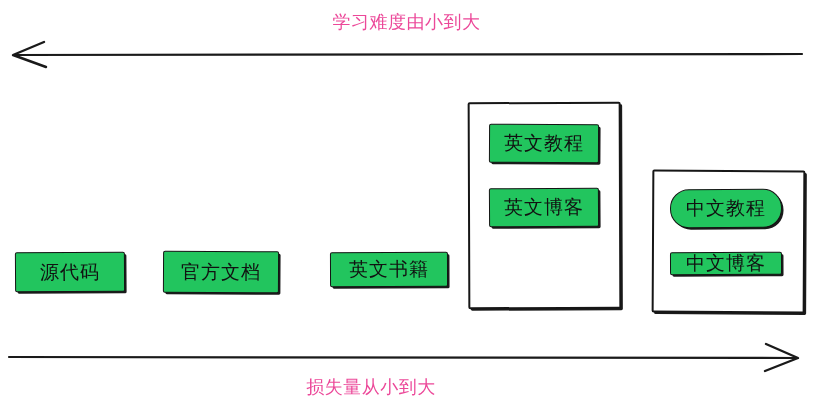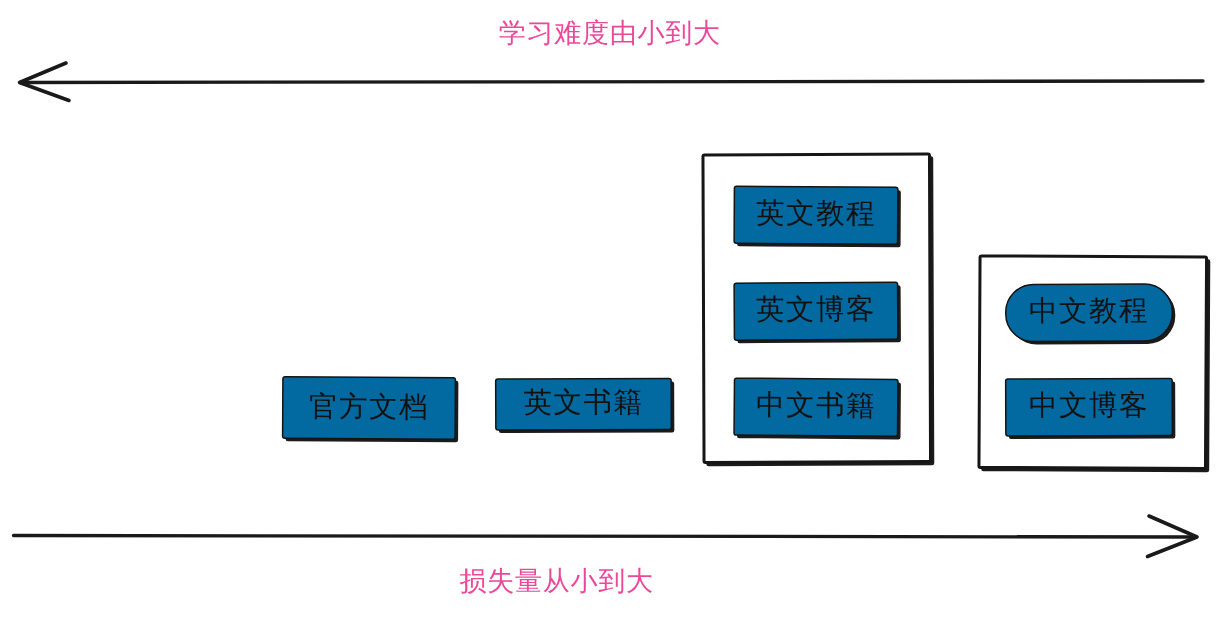--- a/index.html
+++ b/index.html
@@ -41,21 +41,21 @@
     position: absolute;
     left: 0;
     pointer-events: none;
   }
   #axis-top-svg { top: 36px; }
   #axis-bottom-svg { top: 338px; }
 
   .node-box {
     position: absolute;
     box-sizing: border-box;
-    background: #0369a1;
+    background: #22c55e;
     border: 1.6px solid #141414;
     border-radius: 2px;
     display: flex;
     align-items: center;
     justify-content: center;
     box-shadow: 2px 2px 0 -0.5px #1b1b1b;
   }
   .node-box .node-text {
     font-size: 19px;
     color: #111111;
@@ -83,47 +83,47 @@
 
 <div id="canvas">
 
   <div class="axis-label" id="label-top">学习难度由小到大</div>
 
   <svg class="axis-svg" id="axis-top-svg" width="813" height="40">
     <line x1="14" y1="19" x2="802" y2="18" stroke="#1a1a1a" stroke-width="2.2" stroke-linecap="round"></line>
     <path d="M44 6 L13 19 L46 31" fill="none" stroke="#1a1a1a" stroke-width="2.4" stroke-linecap="round" stroke-linejoin="round"></path>
   </svg>
 
+  <div class="node-box tilt-a" style="left:15px; top:252px; width:110px; height:40px;">
+    <span class="node-text">源代码</span>
+  </div>
 
-  <div class="node-box tilt-b" style="left:188px; top:251px; width:116px; height:42px;">
+  <div class="node-box tilt-b" style="left:163px; top:251px; width:116px; height:42px;">
     <span class="node-text">官方文档</span>
   </div>
 
   <div class="node-box tilt-c" style="left:330px; top:252px; width:118px; height:35px;">
     <span class="node-text">英文书籍</span>
   </div>
 
   <div class="group-box tilt-c" style="left:468px; top:102px; width:153px; height:207px;">
   </div>
   <div class="node-box tilt-b" style="left:489px; top:124px; width:110px; height:39px;">
     <span class="node-text">英文教程</span>
   </div>
   <div class="node-box tilt-a" style="left:489px; top:188px; width:110px; height:39px;">
     <span class="node-text">英文博客</span>
   </div>
-  <div class="node-box tilt-d" style="left:489px; top:252px; width:110px; height:39px;">
-    <span class="node-text">中文书籍</span>
-  </div>
 
   <div class="group-box tilt-b" style="left:652px; top:170px; width:153px; height:143px;">
   </div>
   <div class="node-box tilt-a" style="left:670px; top:189px; width:112px; height:39px;border-radius:19px;">
     <span class="node-text">中文教程</span>
   </div>
-  <div class="node-box tilt-c" style="left:670px; top:252px; width:112px; height:39px;">
+  <div class="node-box tilt-c" style="left:670px; top:252px; width:112px; height:23px;">
     <span class="node-text">中文博客</span>
   </div>
 
   <svg class="axis-svg" id="axis-bottom-svg" width="813" height="44">
     <line x1="9" y1="19" x2="796" y2="20" stroke="#1a1a1a" stroke-width="2.2" stroke-linecap="round"></line>
     <path d="M766 6 L798 20 L765 33" fill="none" stroke="#1a1a1a" stroke-width="2.4" stroke-linecap="round" stroke-linejoin="round"></path>
   </svg>
 
   <div class="axis-label" id="label-bottom">损失量从小到大</div>
 

